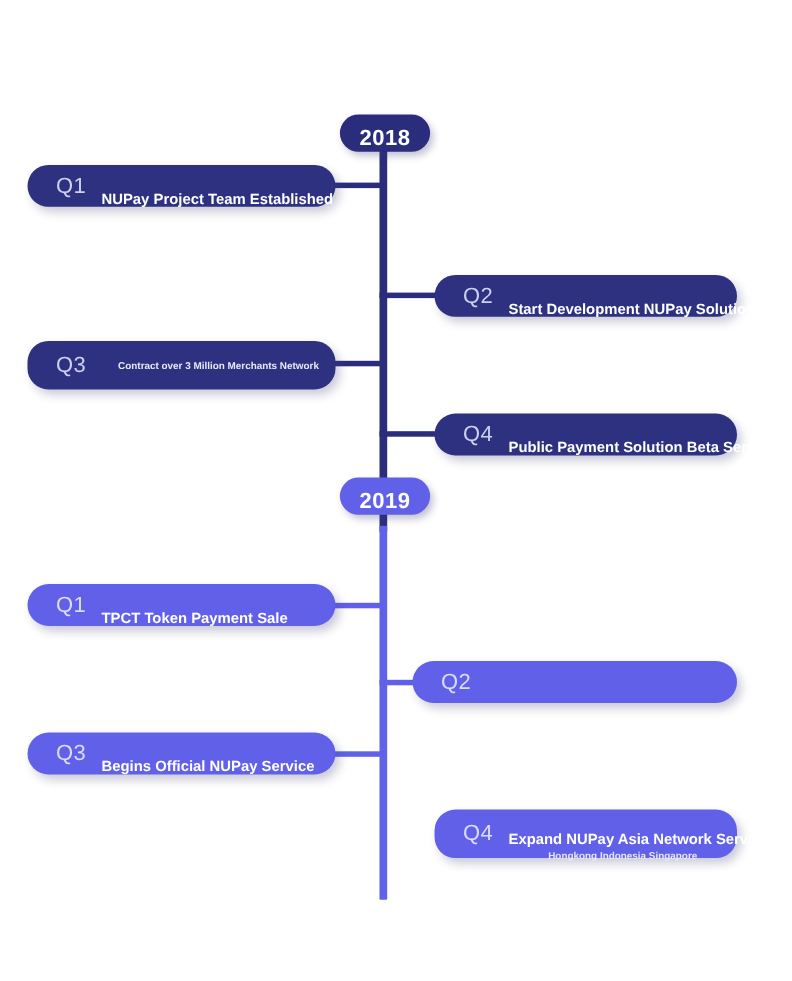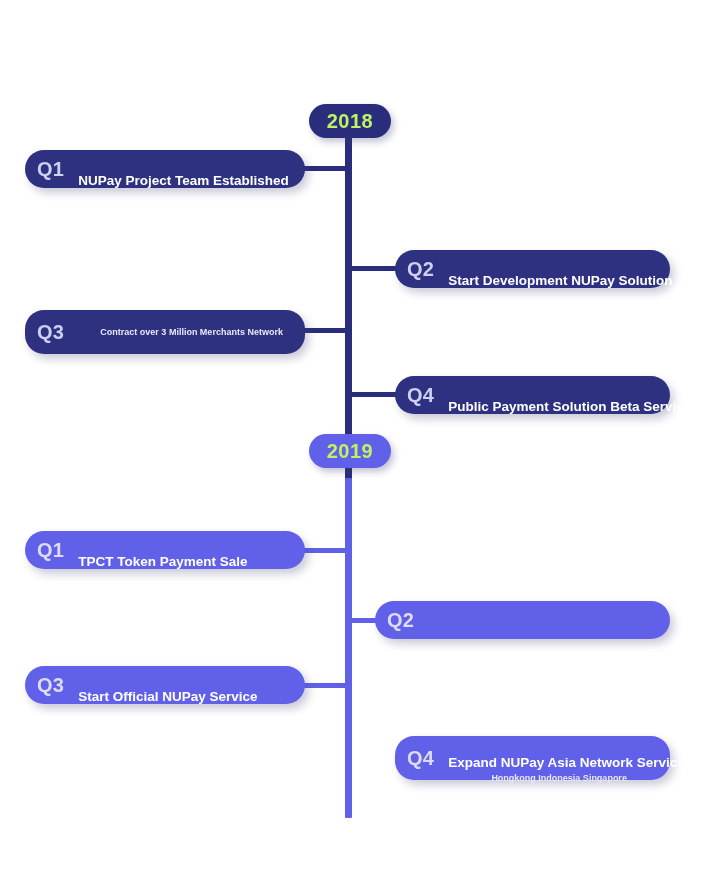--- a/index.html
+++ b/index.html
@@ -35,26 +35,26 @@
   .spine-2019 {
     top: 478px;
     height: 340px;
     background: #6160e8;
   }
 
   
   .year-badge {
     position: absolute;
     display: flex;
-    align-items: center;
+    align-items: flex-end;
     justify-content: center;
     height: 34px;
     width: 82px;
     border-radius: 17px;
-    color: #bef264;
+    color: #ffffff;
     font-size: 20px;
     font-weight: bold;
     letter-spacing: 0.5px;
     box-shadow: 3px 4px 7px rgba(60, 60, 110, 0.30);
   }
   .year-2018 {
     left: 309px;
     top: 104px;
     background: #2a2d7c;
   }
@@ -83,25 +83,25 @@
     box-sizing: border-box;
   }
   .milestone.dark  { background: #2d3180; }
   .milestone.light { background: #6160e8; }
 
   .milestone.tall { height: 44px; }
 
   .q-label {
     color: #cdd0ee;
     font-size: 20px;
-    font-weight: 700;
+    font-weight: 400;
     letter-spacing: 0.3px;
     flex: 0 0 auto;
     line-height: 1;
-    padding-left: 12px;
+    padding-left: 26px;
     padding-right: 14px;
   }
   .milestone.light .q-label { color: #dcdcf8; }
 
   .m-text {
     display: flex;
     flex-direction: column;
     justify-content: center;
     flex: 1 1 auto;
     min-width: 0;
@@ -200,21 +200,21 @@
     </span>
   </div>
 
   <div class="milestone light" id="ms-2019-q2">
     <span class="q-label">Q2</span>
   </div>
 
   <div class="milestone light" id="ms-2019-q3">
     <span class="q-label">Q3</span>
     <span class="m-text">
-      <span class="m-title">Start Official NUPay Service</span>
+      <span class="m-title">Begins Official NUPay Service</span>
     </span>
   </div>
 
   <div class="milestone light tall" id="ms-2019-q4">
     <span class="q-label">Q4</span>
     <span class="m-text">
       <span class="m-title">Expand NUPay Asia Network Service</span>
       <span class="m-sub">Hongkong Indonesia Singapore</span>
     </span>
   </div>

